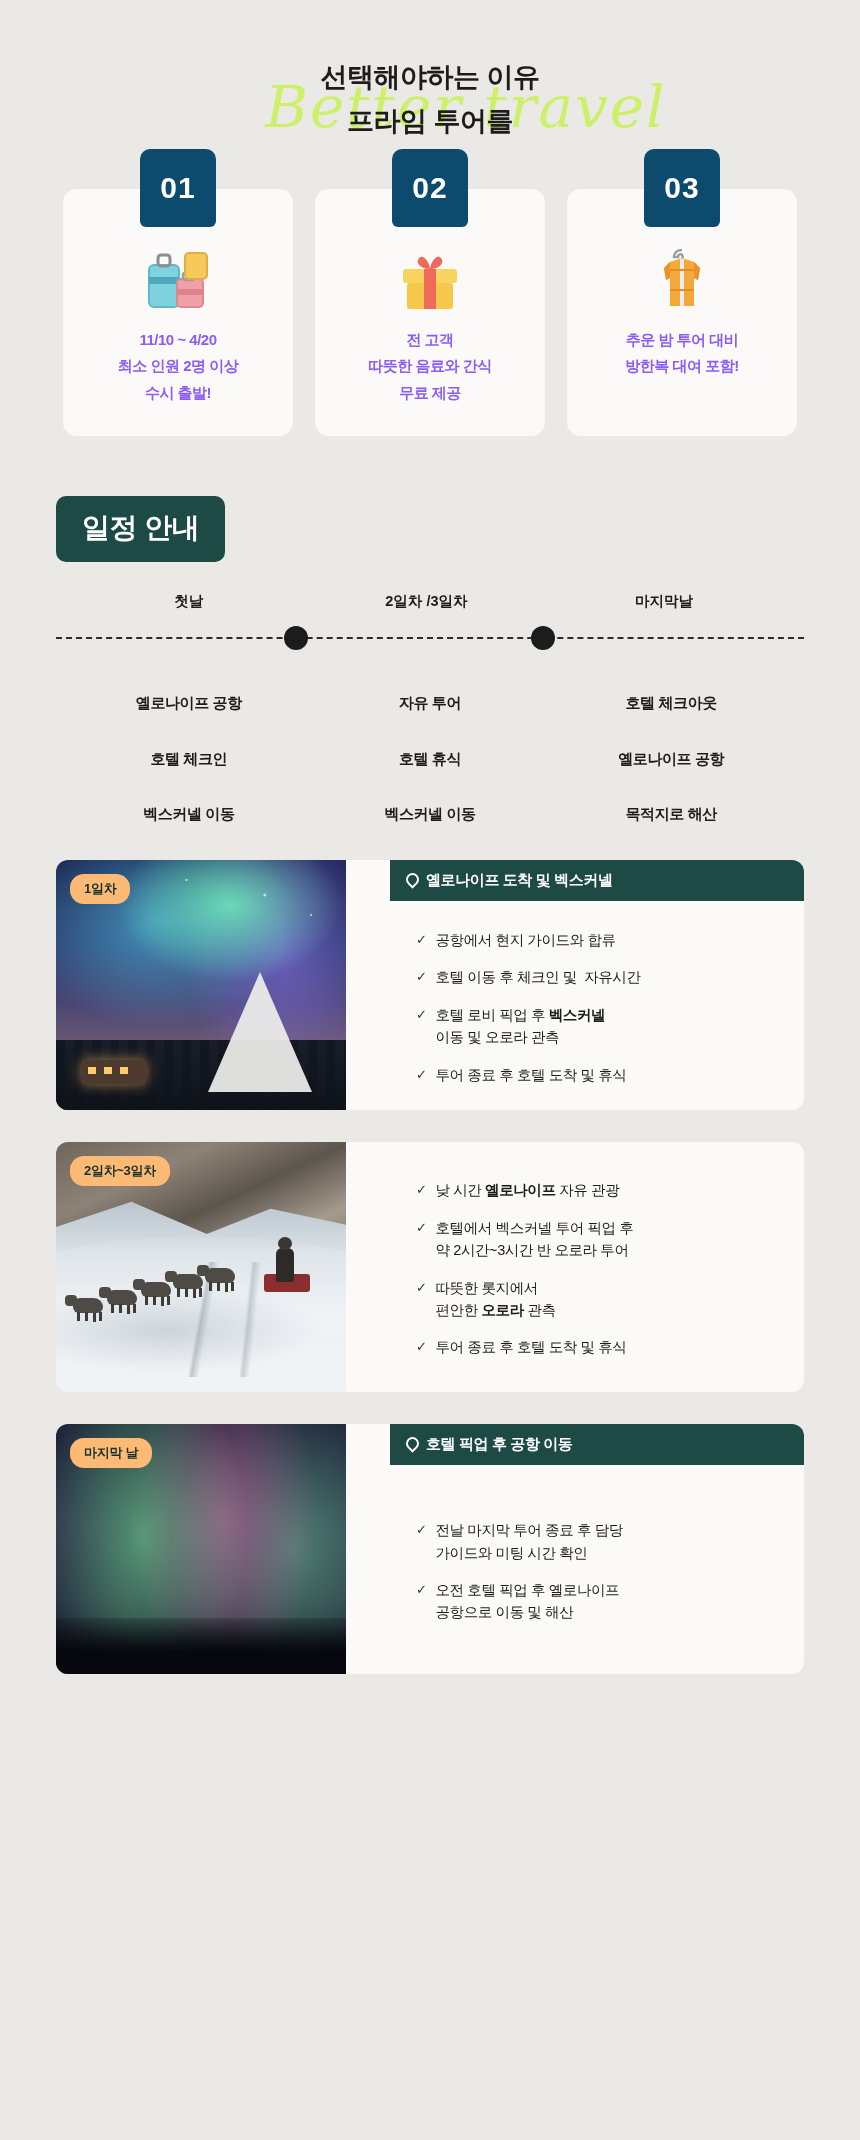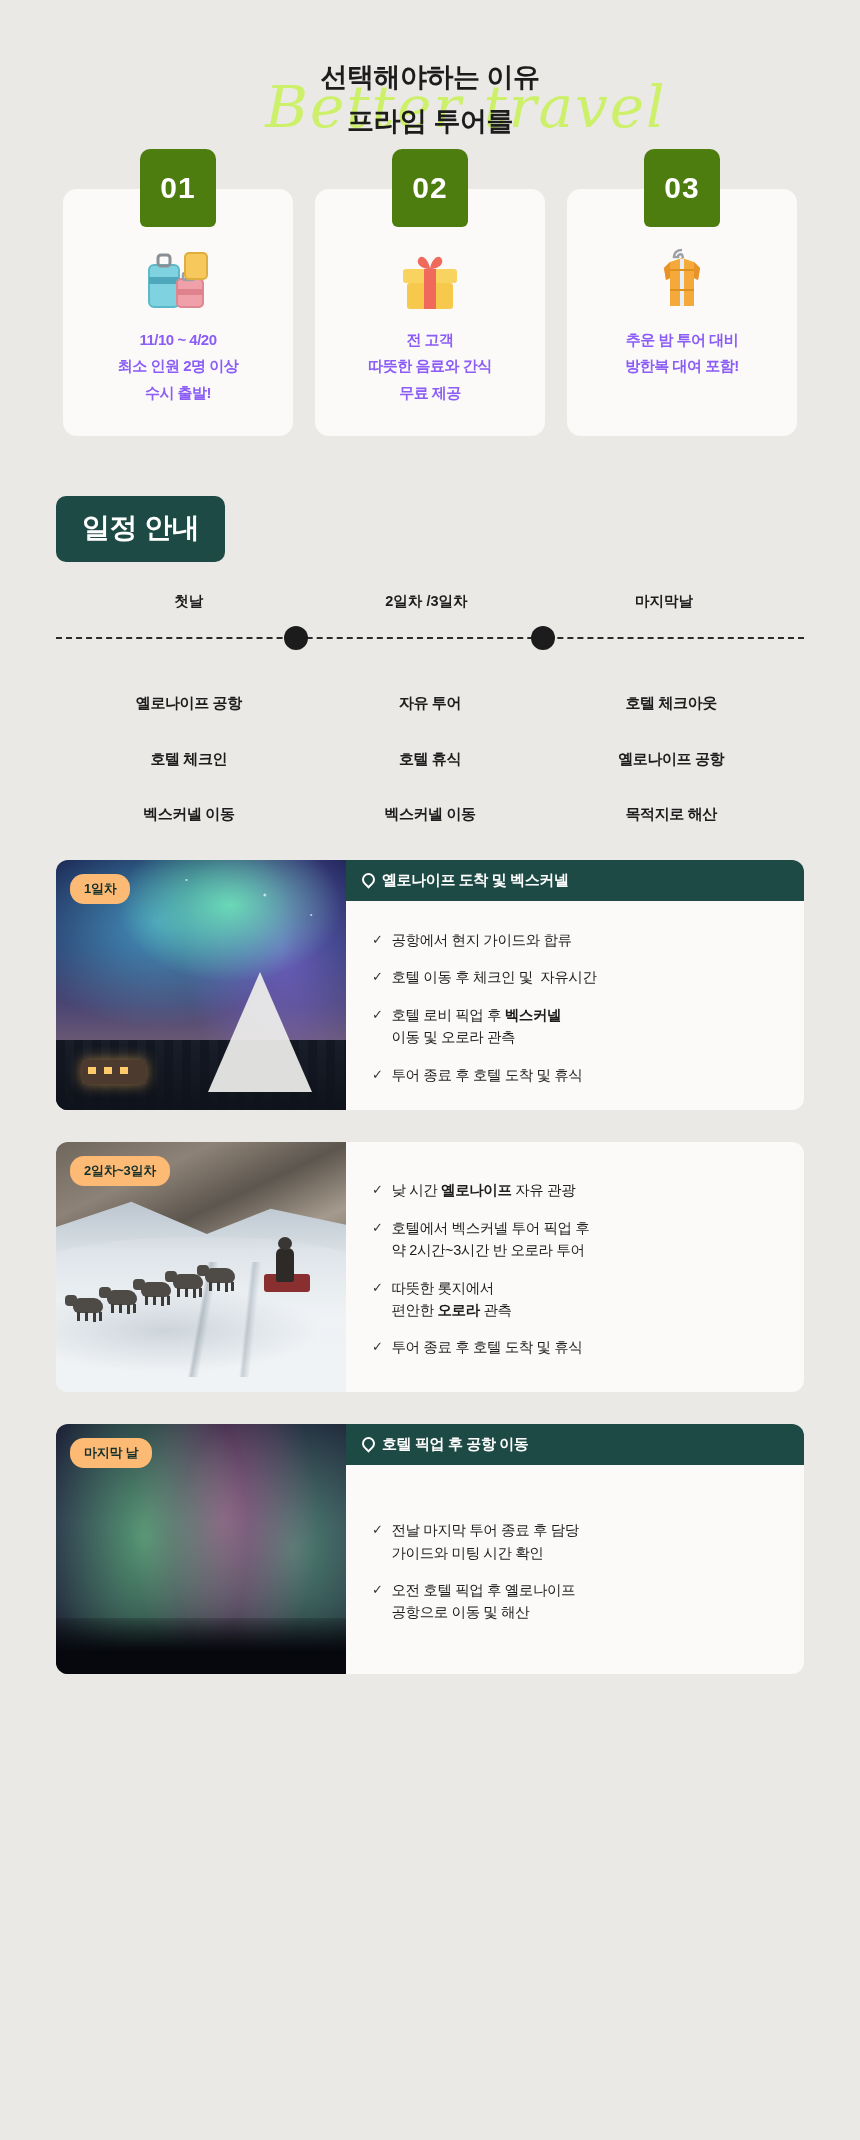--- a/index.html
+++ b/index.html
@@ -64,21 +64,21 @@
     text-align: center;
     min-height: 232px;
   }
   .card-badge {
     position: absolute;
     top: -40px;
     left: 50%;
     transform: translateX(-50%);
     width: 76px;
     height: 78px;
-    background: #4d7c0f;
+    background: #0c4a6e;
     border-radius: 10px 10px 6px 6px;
     color: #fff;
     font-size: 30px;
     font-weight: bold;
     display: flex;
     align-items: center;
     justify-content: center;
     letter-spacing: 1px;
   }
   .card-icon {
@@ -181,21 +181,21 @@
     left: 14px;
     background: #fdba74;
     color: #13302c;
     font-size: 13px;
     font-weight: bold;
     padding: 6px 14px;
     border-radius: 14px;
     z-index: 4;
     letter-spacing: -0.3px;
   }
-  .day-right { flex: 1; display: flex; flex-direction: column; }
+  .day-right { flex: 1; display: flex; flex-direction: column; margin-left: 44px; }
   .day-head {
     background: #1d4a44;
     color: #fff;
     font-size: 15px;
     font-weight: bold;
     padding: 11px 16px;
     display: flex;
     align-items: center;
     gap: 7px;
     letter-spacing: -0.4px;

